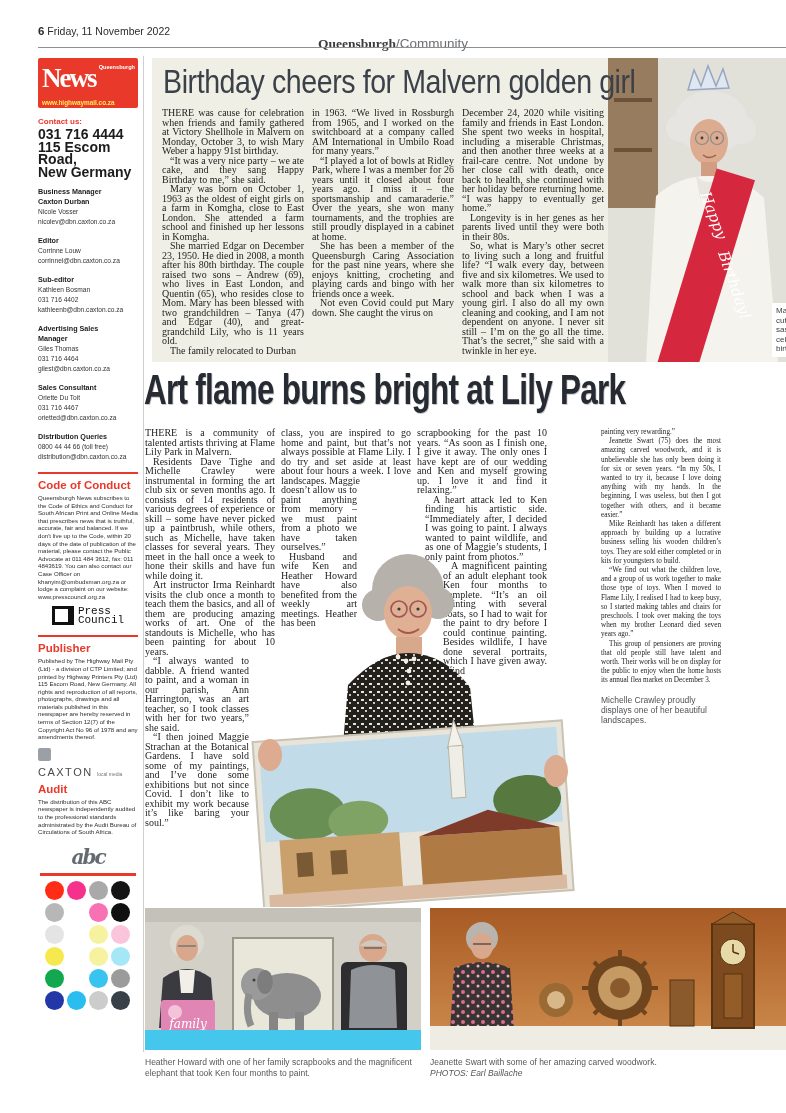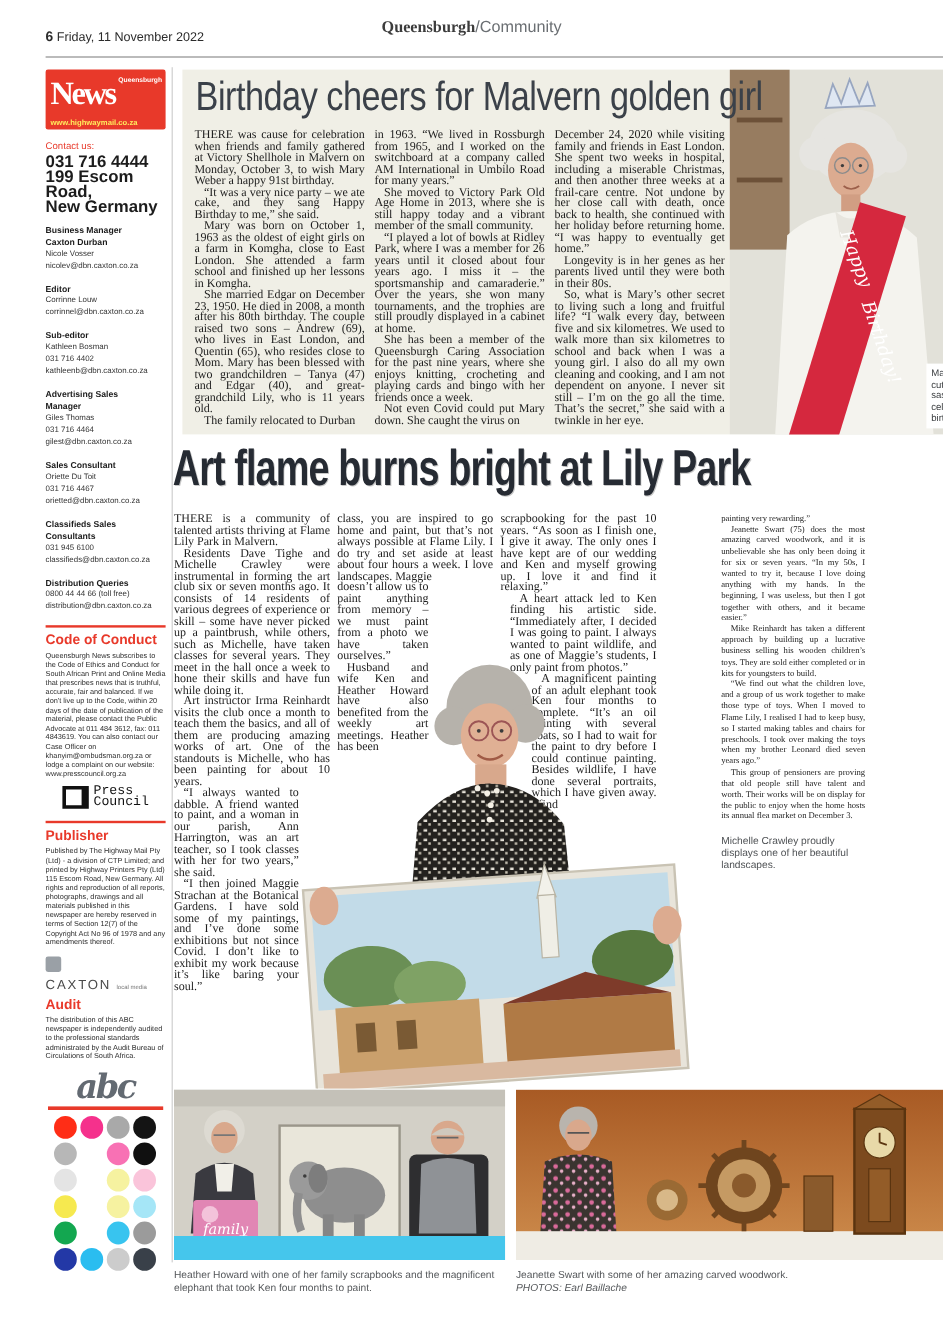--- a/index.html
+++ b/index.html
@@ -2,49 +2,49 @@
 <html><head>
 <meta charset="utf-8">
 <style>
   html,body{margin:0;padding:0;background:#fff;}
   .page{position:relative;width:786px;height:1113px;background:#fff;overflow:hidden;
         font-family:"Liberation Sans",sans-serif;color:#222;}
 
   
   .pagehead{position:absolute;left:38px;top:25px;font-size:10.5px;color:#2b2b2b;}
   .pagehead b{font-size:11.5px;}
-  .sectionhead{position:absolute;left:0;right:0;top:15px;text-align:center;font-size:13.5px;}
+  .sectionhead{position:absolute;left:0;right:0;top:36px;text-align:center;font-size:13.5px;}
   .sectionhead .q{font-family:"Liberation Serif",serif;font-weight:bold;color:#3c3c3c;}
   .sectionhead .c{color:#6b6f73;}
   .toprule{position:absolute;left:38px;right:0;top:47px;border-top:1px solid #8f8f8f;}
   .vertrule{position:absolute;left:143px;top:56px;height:996px;border-left:1px solid #cfcfcf;}
 
   
   .sidebar{position:absolute;left:38px;top:58px;width:100px;}
   .logo{position:relative;width:100px;height:50px;background:#e8392a;border-radius:2px;}
   .logo .mast{position:absolute;left:4px;top:7px;color:#fff;font-family:"Liberation Serif",serif;
               font-weight:bold;font-size:27px;letter-spacing:-2px;line-height:27px;}
   .logo .brand{position:absolute;right:3px;top:6px;color:#fff;font-size:5.6px;font-weight:bold;}
   .logo .site{position:absolute;left:4px;bottom:2px;color:#ffe95c;font-size:6.4px;font-weight:bold;}
-  .contact-label{color:#e8392a;font-weight:normal;font-size:8px;margin:9px 0 2px;}
+  .contact-label{color:#e8392a;font-weight:bold;font-size:8px;margin:9px 0 2px;}
   .contact-line{font-weight:bold;font-size:14px;line-height:12.5px;color:#1c1c1c;}
   .staff{margin-top:9px;}
   .staff .role{font-weight:bold;font-size:7.2px;line-height:10px;color:#1c1c1c;white-space:pre-line;}
   .staff .ln{font-size:6.6px;line-height:10px;color:#333;}
   .redrule{border-top:2px solid #e8392a;margin:10px 0 5px;}
   .side-h{color:#e8392a;font-weight:bold;font-size:11.5px;margin:0 0 3px;}
   .side-body{font-size:6.1px;line-height:7.6px;color:#2e2e2e;}
   .pclogo{display:flex;align-items:center;gap:4px;margin:6px 0 2px;justify-content:center;}
   .pcmark{width:13px;height:13px;border:3px solid #111;border-right-width:6px;background:#fff;}
   .pctext{font-family:Liberation Mono, monospace;font-size:11px;line-height:8.5px;color:#111;}
   .caxton{margin:7px 0 3px;}
   .caxmark{width:13px;height:13px;background:#9aa0a6;border-radius:2px;margin-bottom:1px;}
   .caxname{font-size:11px;letter-spacing:1.5px;color:#4a4a4a;}
   .caxtag{font-size:5px;color:#777;}
-  .abc{font-family:"DejaVu Serif",serif;font-style:italic;font-weight:bold;font-size:28px;
+  .abc{font-family:"DejaVu Serif",serif;font-style:italic;font-weight:bold;font-size:20px;
        color:#636a72;text-align:center;letter-spacing:-2px;margin-top:8px;line-height:26px;}
   .abcline{border-top:3px solid #e8392a;margin:3px 2px 5px;}
   .swatches{display:grid;grid-template-columns:repeat(4,21px);grid-auto-rows:21px;gap:1px;
             justify-content:center;}
   .dot{width:19px;height:19px;border-radius:50%;}
 
   
   .a1{position:absolute;left:152px;top:58px;width:634px;height:304px;background:#f0efe6;}
   .a1-headline{position:absolute;left:11px;top:4px;width:700px;font-size:34px;color:#3b4149;
                letter-spacing:-0.5px;transform:scaleX(.84);transform-origin:left top;z-index:3;}
@@ -90,21 +90,21 @@
   <div class="vertrule"></div>
 
   <div class="sidebar">
     <div class="logo">
       <span class="mast">News</span>
       <span class="brand">Queensburgh</span>
       <span class="site">www.highwaymail.co.za</span>
     </div>
     <div class="contact-label">Contact us:</div>
     <div class="contact-line">031 716 4444</div>
-    <div class="contact-line">199 Escom Road,</div>
+    <div class="contact-line">115 Escom Road,</div>
     <div class="contact-line">New Germany</div>
 
     <div class="staff">
       <div class="role">Business Manager
 Caxton Durban</div>
       <div class="ln">Nicole Vosser</div>
       <div class="ln">nicolev@dbn.caxton.co.za</div>
     </div>
     <div class="staff">
       <div class="role">Editor</div>
@@ -122,26 +122,20 @@
 Manager</div>
       <div class="ln">Giles Thomas</div>
       <div class="ln">031 716 4464</div>
       <div class="ln">gilest@dbn.caxton.co.za</div>
     </div>
     <div class="staff">
       <div class="role">Sales Consultant</div>
       <div class="ln">Oriette Du Toit</div>
       <div class="ln">031 716 4467</div>
       <div class="ln">orietted@dbn.caxton.co.za</div>
-    </div>
-    <div class="staff">
-      <div class="role">Classifieds Sales
-Consultants</div>
-      <div class="ln">031 945 6100</div>
-      <div class="ln">classifieds@dbn.caxton.co.za</div>
     </div>
     <div class="staff">
       <div class="role">Distribution Queries</div>
       <div class="ln">0800 44 44 66 (toll free)</div>
       <div class="ln">distribution@dbn.caxton.co.za</div>
     </div>
 
     <div class="redrule"></div>
     <div class="side-h">Code of Conduct</div>
     <div class="side-body">Queensburgh News subscribes to the Code of Ethics and Conduct for South African Print and Online Media that prescribes news that is truthful, accurate, fair and balanced. If we don't live up to the Code, within 20 days of the date of publication of the material, please contact the Public Advocate at 011 484 3612, fax: 011 4843619. You can also contact our Case Officer on khanyim@ombudsman.org.za or lodge a complaint on our website: www.presscouncil.org.za</div>
@@ -224,21 +218,20 @@
     <div class="a1-cols cols">
       <div class="a1-col nf">
           <p>THERE was cause for celebration when friends and family gathered at Victory Shellhole in Malvern on Monday, October 3, to wish Mary Weber a happy 91st birthday.</p>
           <p>“It was a very nice party – we ate cake, and they sang Happy Birthday to me,” she said.</p>
           <p>Mary was born on October 1, 1963 as the oldest of eight girls on a farm in Komgha, close to East London. She attended a farm school and finished up her lessons in Komgha.</p>
           <p>She married Edgar on December 23, 1950. He died in 2008, a month after his 80th birthday. The couple raised two sons – Andrew (69), who lives in East London, and Quentin (65), who resides close to Mom. Mary has been blessed with two grandchildren – Tanya (47) and Edgar (40), and great-grandchild Lily, who is 11 years old.</p>
           <p>The family relocated to Durban</p>
         </div>
       <div class="a1-col nf">
           <p>in 1963. “We lived in Rossburgh from 1965, and I worked on the switchboard at a company called AM International in Umbilo Road for many years.”</p>
-          <p>She moved to Victory Park Old Age Home in 2013, where she is still happy today and a vibrant member of the small community.</p>
           <p>“I played a lot of bowls at Ridley Park, where I was a member for 26 years until it closed about four years ago. I miss it – the sportsmanship and camaraderie.” Over the years, she won many tournaments, and the trophies are still proudly displayed in a cabinet at home.</p>
           <p>She has been a member of the Queensburgh Caring Association for the past nine years, where she enjoys knitting, crocheting and playing cards and bingo with her friends once a week.</p>
           <p>Not even Covid could put Mary down. She caught the virus on</p>
         </div>
       <div class="a1-col nf">
           <p>December 24, 2020 while visiting family and friends in East London. She spent two weeks in hospital, including a miserable Christmas, and then another three weeks at a frail-care centre. Not undone by her close call with death, once back to health, she continued with her holiday before returning home. “I was happy to eventually get home.”</p>
           <p>Longevity is in her genes as her parents lived until they were both in their 80s.</p>
           <p>So, what is Mary’s other secret to living such a long and fruitful life? “I walk every day, between five and six kilometres. We used to walk more than six kilometres to school and back when I was a young girl. I also do all my own cleaning and cooking, and I am not dependent on anyone. I never sit still – I’m on the go all the time. That’s the secret,” she said with a twinkle in her eye.</p>
         </div>
     </div>

